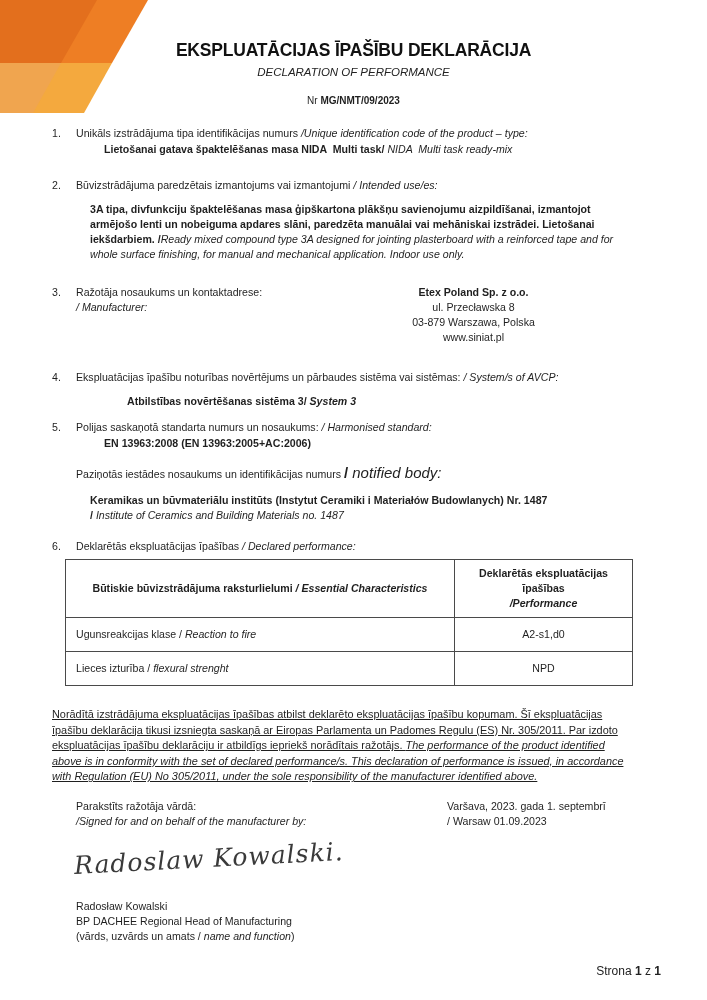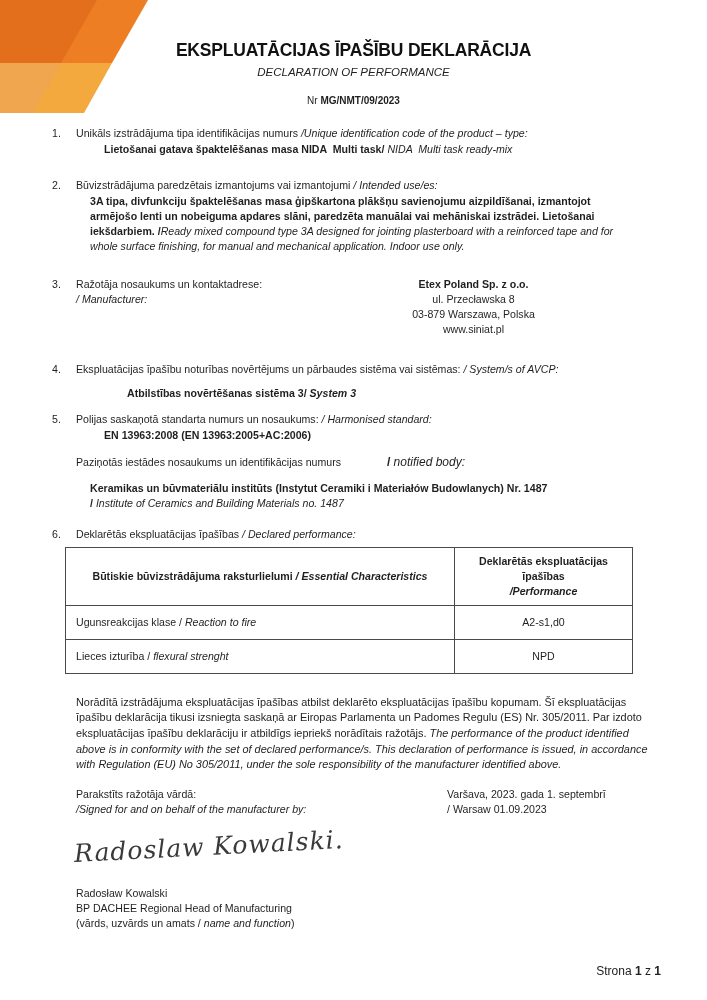--- a/index.html
+++ b/index.html
@@ -25,51 +25,51 @@
 
   .sec { display:flex; }
   .sec .num { width:24px; flex:none; }
   .sec-body { flex:1; }
   .it { font-style:italic; }
   .b  { font-weight:700; }
   .bi { font-weight:700; font-style:italic; }
   .pre { white-space:pre-wrap; }
 
   .val-ind1 { margin-left:28px; margin-top:1px; }
-  .val-ind2 { margin-left:14px; margin-top:1px; width:540px; }
+  .val-ind2 { margin-left:14px; margin-top:9px; width:540px; }
   .val-ind4 { margin-left:51px; margin-top:9px; }
 
   .sec2 { margin-top:21px; }
   .sec3 { margin-top:23px; }
   .sec4 { margin-top:25px; }
   .sec5 { margin-top:11px; }
   .sec6 { margin-top:16px; }
 
   .addr-row { display:flex; }
   .addr-label { width:209px; flex:none; }
   .addr-block { flex:1;text-align:center; }
 
   .notified { margin-top:11px; }
-  .nb-en { font-style:italic; font-size:12px;margin-left:43px; }
+  .nb-en { font-style:italic; font-size:15px; }
   .nb-slash { font-weight:700; font-style:normal; }
   .inst { margin-left:14px; margin-top:9px; width:540px; }
 
   table.perf {
     border-collapse:collapse;
     margin-left:13px; margin-top:5px;
     width:568px;
     font-size:10.6px;
   }
   table.perf th, table.perf td { border:1px solid #4a4a4a; }
   table.perf th { font-weight:700; text-align:center; padding:6px 8px; height:36px; }
   table.perf td { padding:9px 10px; height:33px; }
   .col2 { width:178px; text-align:center; }
   td.col2 { vertical-align:middle; }
 
-  .legal { margin-top:21px; margin-left:24px; width:582px; font-size:10.9px; line-height:1.43; }
+  .legal { margin-top:21px; width:582px; font-size:10.9px; line-height:1.43;text-decoration:underline; }
 
   .sigrow { margin-top:14px; display:flex; }
   .sig-left { margin-left:24px; width:371px; }
   .sig-right { width:200px; }
   .script {
     display:inline-block;
     margin-left:22px; margin-top:12px;
     font-size:25px;
     font-style:italic;
     font-family:"DejaVu Serif", serif;

